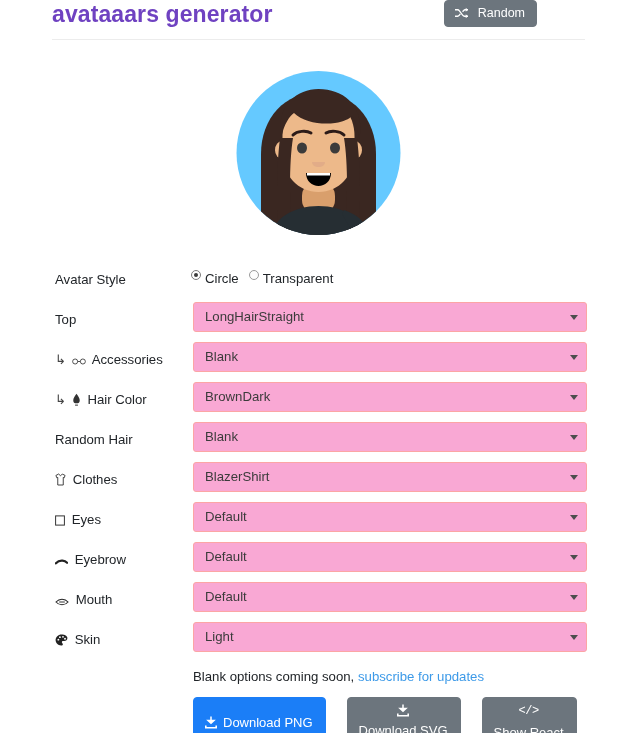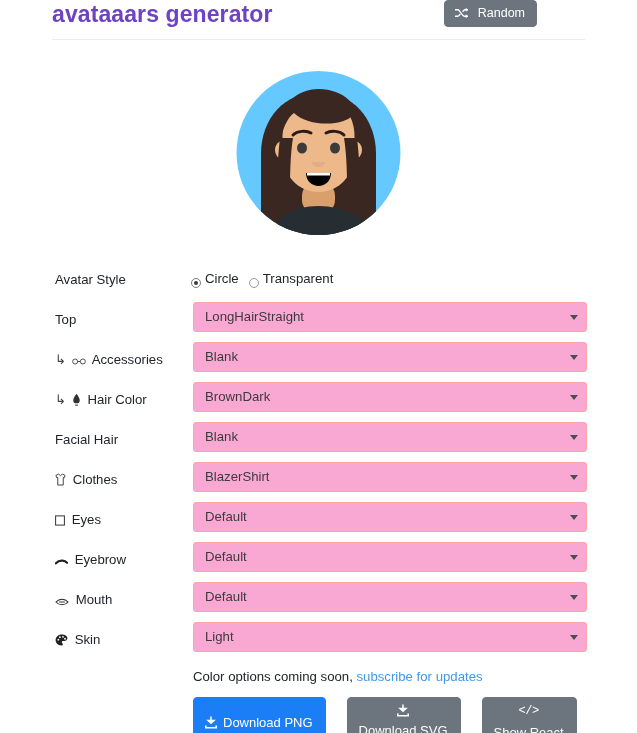--- a/index.html
+++ b/index.html
@@ -153,21 +153,21 @@
     font-size: 13.2px;
     color: #212529;
     line-height: 18px;
     display: flex;
     align-items: center;
     gap: 3px;
     white-space: nowrap;
   }
   .radio-item {
     display: inline-flex;
-    align-items: flex-end;
+    align-items: flex-start;
     gap: 4px;
     cursor: pointer;
     margin-right: 7px;
   }
   .radio-dot {
     width: 10px;
     height: 10px;
     border-radius: 50%;
     border: 1px solid #9a9a9a;
     background: #fdfdfd;
@@ -360,21 +360,21 @@
       <div class="field">
         <div class="select">
           <span>BrownDark</span>
           <span class="caret"></span>
         </div>
       </div>
     </div>
 
     <div class="row">
       <div class="row-label">
-        <span>Facial Hair</span>
+        <span>Random Hair</span>
       </div>
       <div class="field">
         <div class="select">
           <span>Blank</span>
           <span class="caret"></span>
         </div>
       </div>
     </div>
 
     <div class="row">
@@ -463,21 +463,21 @@
         <div class="select">
           <span>Light</span>
           <span class="caret"></span>
         </div>
       </div>
     </div>
 
   </div>
 
   <div class="note">
-    <span>Color options coming soon,</span>
+    <span>Blank options coming soon,</span>
     <a href="#">subscribe for updates</a>
   </div>
 
   <div class="btn-row">
     <button class="btn primary">
       <span>
         <svg width="12" height="13" viewBox="0 0 12 13" aria-hidden="true">
           <path d="M6 0.5v5.4M6 7.3L3 4.4h6z" stroke="#fff" stroke-width="1.5" fill="#fff"></path>
           <path d="M0.8 9.4v2.3h10.4V9.4" stroke="#fff" stroke-width="1.6" fill="none"></path>
         </svg>

